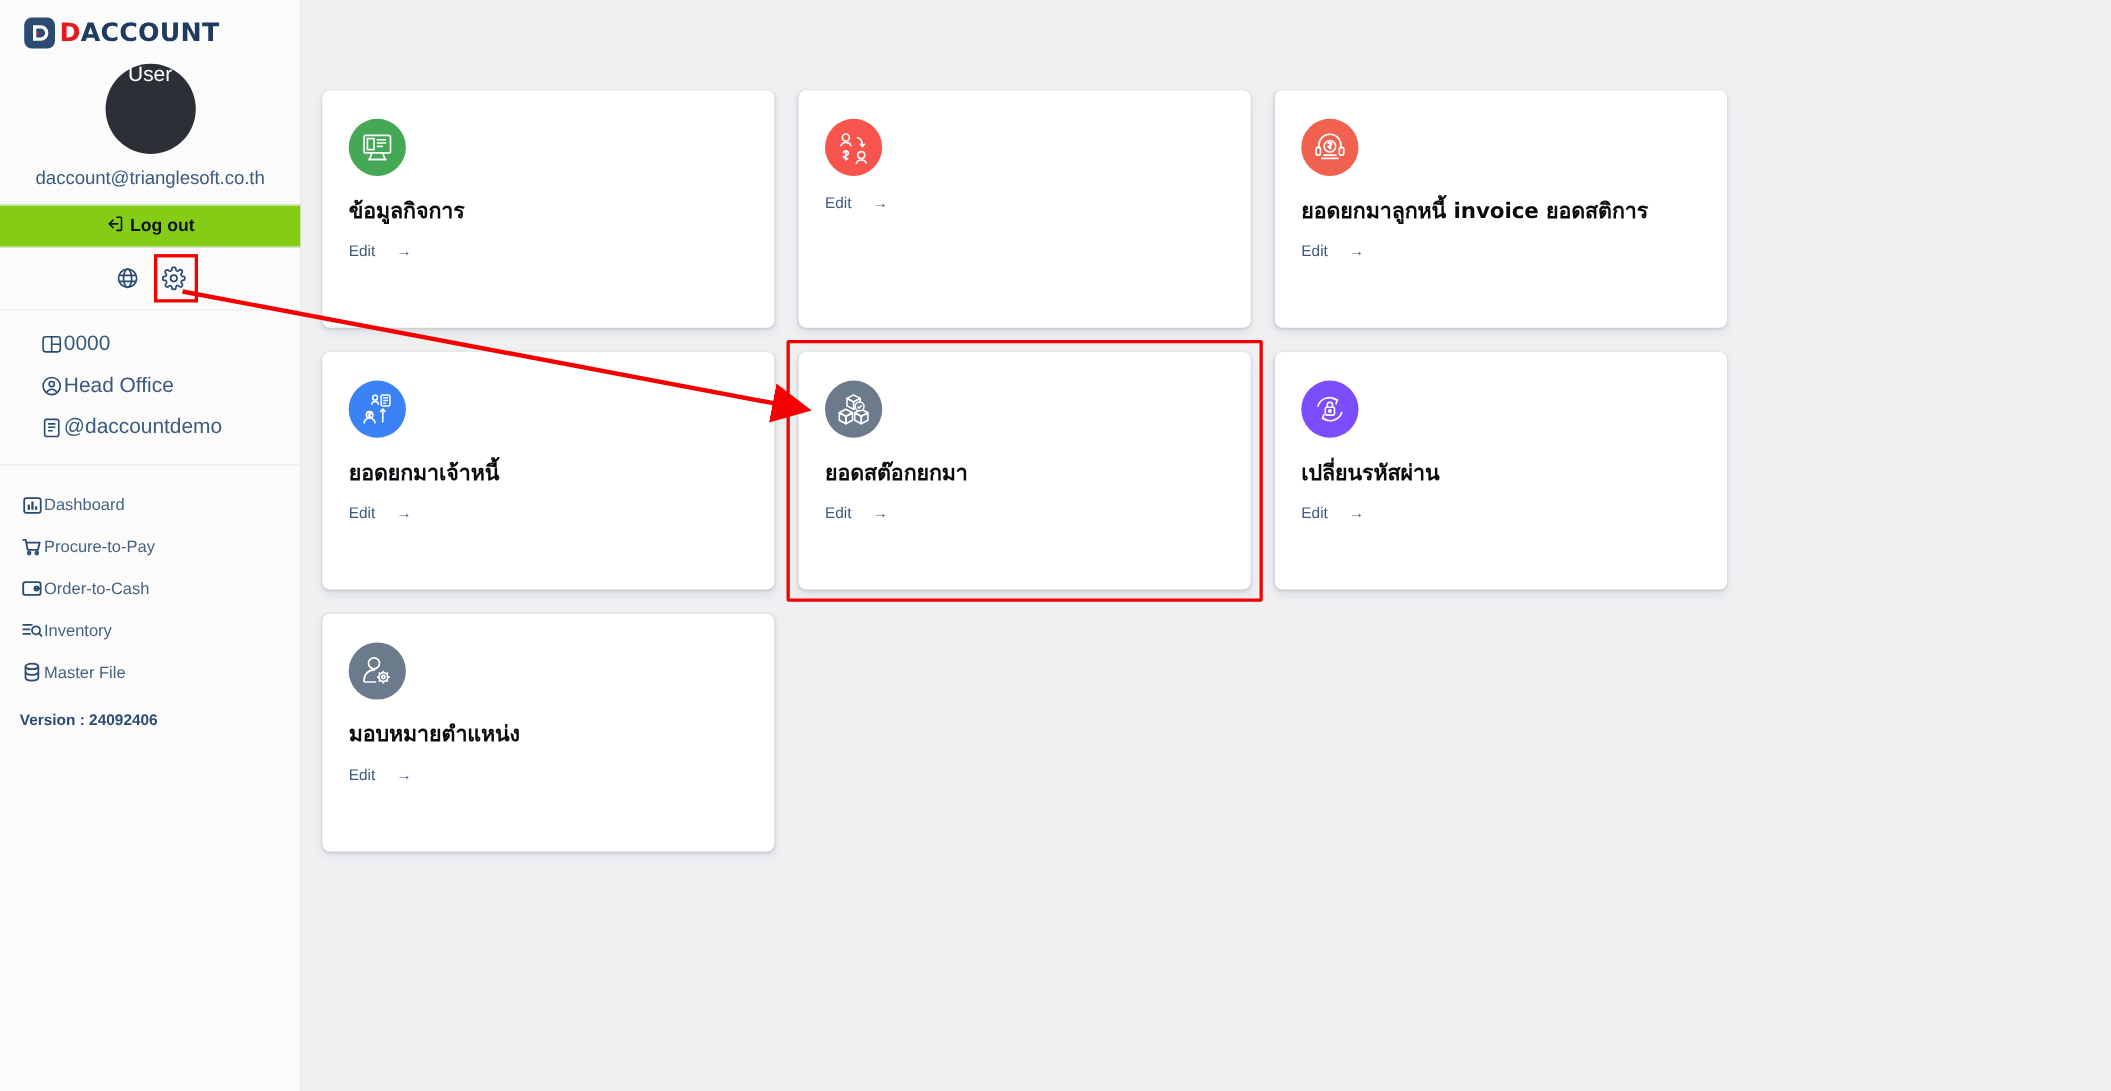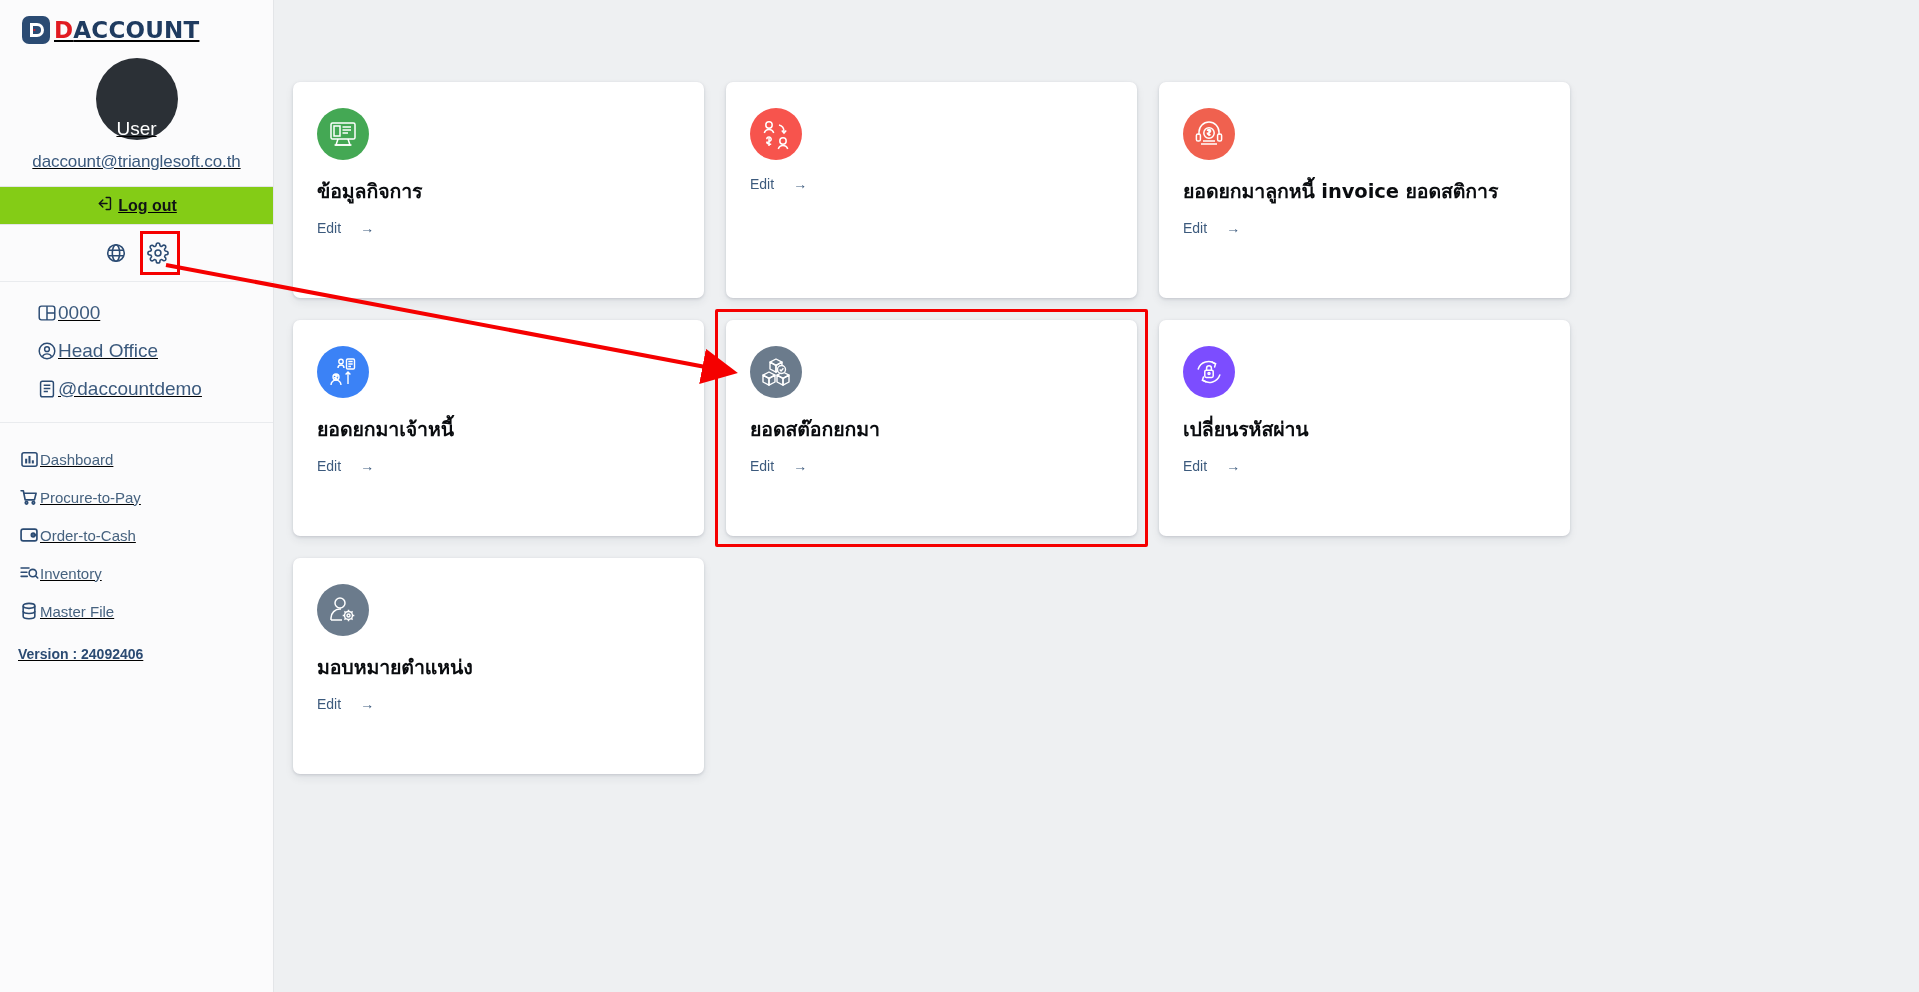--- a/index.html
+++ b/index.html
@@ -14,21 +14,20 @@
 
   
   .sidebar {
     width: 274px;
     height: 992px;
     background: #fbfbfc;
     border-right: 1px solid #e3e5e8;
     flex: 0 0 274px;
     position: relative;
     z-index: 2;
-    text-decoration: underline;
   }
   .logo-wrap {
     padding: 14px 0 0 22px;
     display: flex;
     align-items: center;
     height: 46px;
   }
   .logo-mark {
     width: 28px; height: 28px;
     background: #2b4b73;
@@ -47,21 +46,21 @@
   }
   .logo-text .d { color: #e11b22; }
   .logo-text .rest { color: #1f3b60; }
 
   .avatar-block { text-align: center; padding-top: 12px; }
   .avatar {
     width: 82px; height: 82px;
     border-radius: 50%;
     background: #2b3036;
     margin: 0 auto;
-    display: flex; align-items: flex-end; justify-content: center;
+    display: flex; align-items: flex-start; justify-content: center;
     color: #fff;
     font-size: 19px;
     font-weight: 400;
   }
   .user-email {
     margin-top: 12px;
     font-size: 17px;
     color: #3c5a7d;
     text-align: center;
     letter-spacing: -0.1px;

